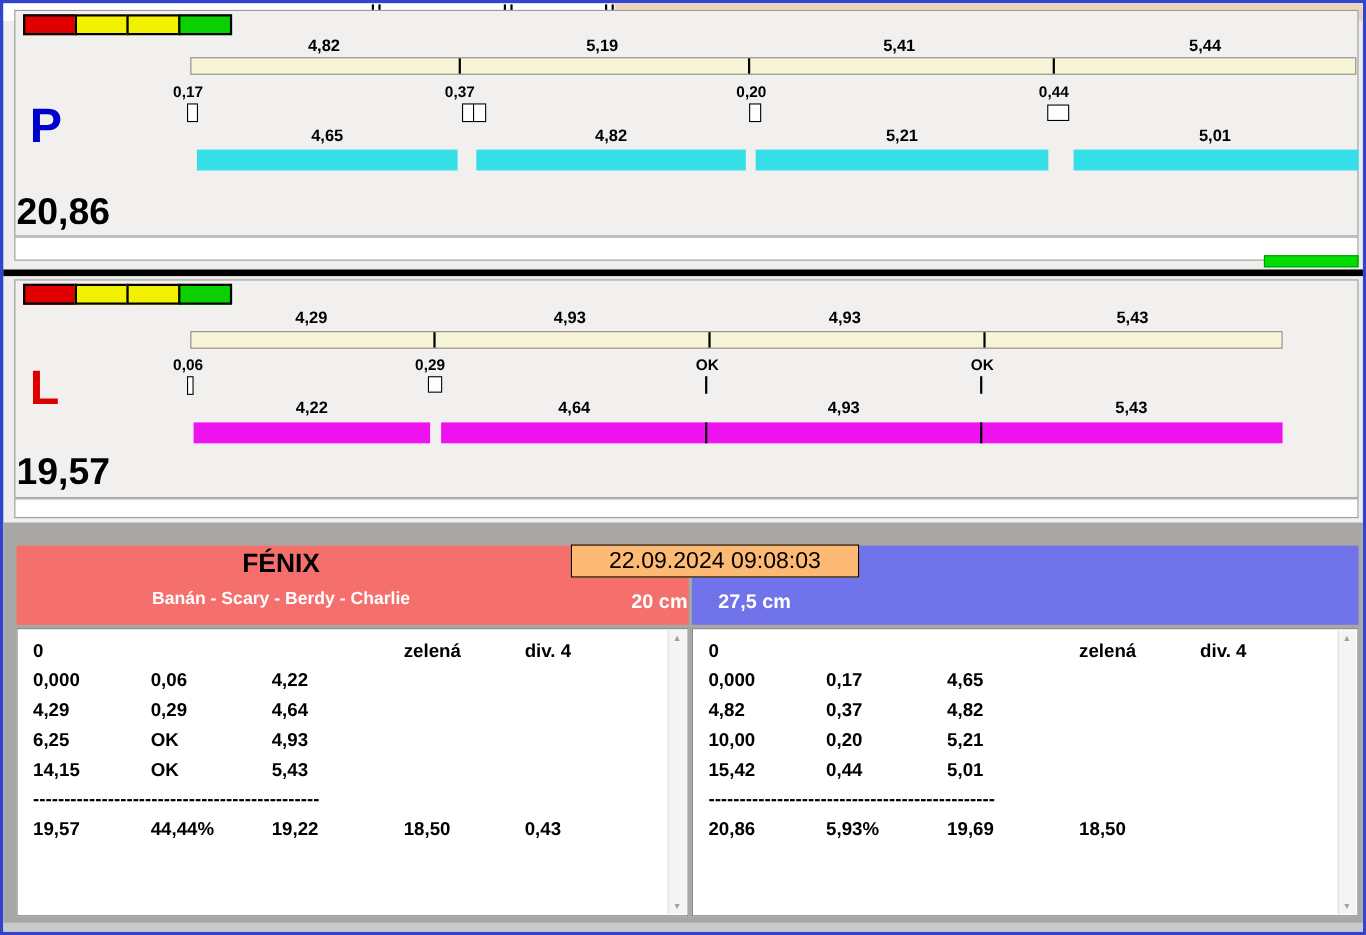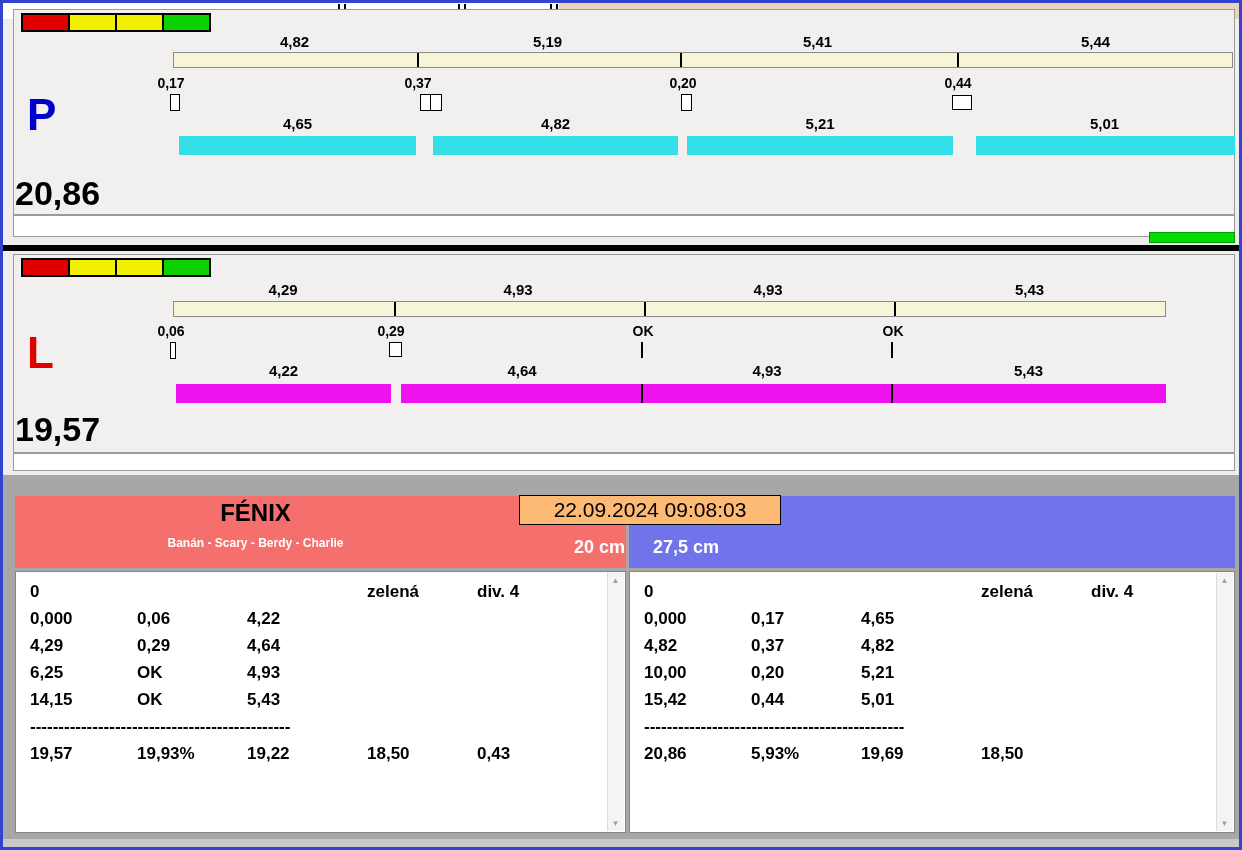--- a/index.html
+++ b/index.html
@@ -25,21 +25,21 @@
   .bar-tick{position:absolute;top:0;width:2px;height:19px;background:#000;}
   .total{position:absolute;font-weight:bold;font-size:34px;color:#000;line-height:36px;}
   .strip{position:absolute;left:10px;width:1222px;background:#fff;border:1px solid #9a9a9a;box-sizing:border-box;}
   .greenbar{position:absolute;left:1146px;top:229px;width:86px;height:11px;background:#00dd00;border:1px solid #009900;box-sizing:border-box;}
   .divider{position:absolute;left:-1px;top:242px;width:1240px;height:6px;background:#000;}
   .bottom{position:absolute;left:-1px;top:472px;width:1240px;height:364px;background:#a9a7a6;}
   .team-hdr{position:absolute;top:493px;height:72px;}
   .left-hdr{left:12px;width:611px;background:#f5706d;}
   .right-hdr{left:626px;width:606px;background:#7173ea;}
   .team-name{position:absolute;text-align:center;font-weight:bold;color:#000;}
-  .team-members{position:absolute;text-align:center;font-weight:bold;color:#fff;font-size:12px;}
+  .team-members{position:absolute;text-align:center;font-weight:bold;color:#fff;font-size:16px;}
   .team-height{position:absolute;font-weight:bold;color:#fff;font-size:18px;}
   .datebox{position:absolute;left:492px;top:492px;width:262px;height:30px;background:#fdba74;border:1px solid #000;box-sizing:border-box;text-align:center;line-height:27px;font-size:21px;color:#000;z-index:5;margin-left:24px;}
   .ttable{position:absolute;top:568px;height:262px;background:#fff;border:1px solid #858585;box-sizing:border-box;padding-top:6px;}
   .ltable{left:12px;width:611px;} .rtable{left:626px;width:606px;}
   .trow{display:grid;grid-template-columns:107px 110px 120px 110px 1fr;padding-left:14px;height:27px;line-height:27px;font-weight:bold;font-size:17px;color:#000;}
   .trow span{overflow:hidden;white-space:nowrap;}
   .sep{grid-column:1 / -1;}
   .vscroll{position:absolute;top:1px;right:1px;bottom:1px;width:16px;background:#f4f4f4;border-left:1px solid #dcdcdc;}
   .sarrow{position:absolute;left:0;width:15px;height:15px;text-align:center;font-size:8px;color:#a0a0a0;line-height:15px;}
   .sarrow.up{top:0;} .sarrow.down{bottom:0;}
@@ -204,21 +204,21 @@
       <span>OK</span>
       <span>5,43</span>
       <span></span>
         <span></span>
     </div>
     <div class="trow">
       <span class="sep">----------------------------------------------</span>
     </div>
     <div class="trow">
       <span>19,57</span>
-      <span>19,93%</span>
+      <span>44,44%</span>
       <span>19,22</span>
       <span>18,50</span>
       <span>0,43</span>
     </div>
     <div class="vscroll">
       <div class="sarrow up">▲</div>
       <div class="sarrow down">▼</div>
     </div>
   </div>
 

